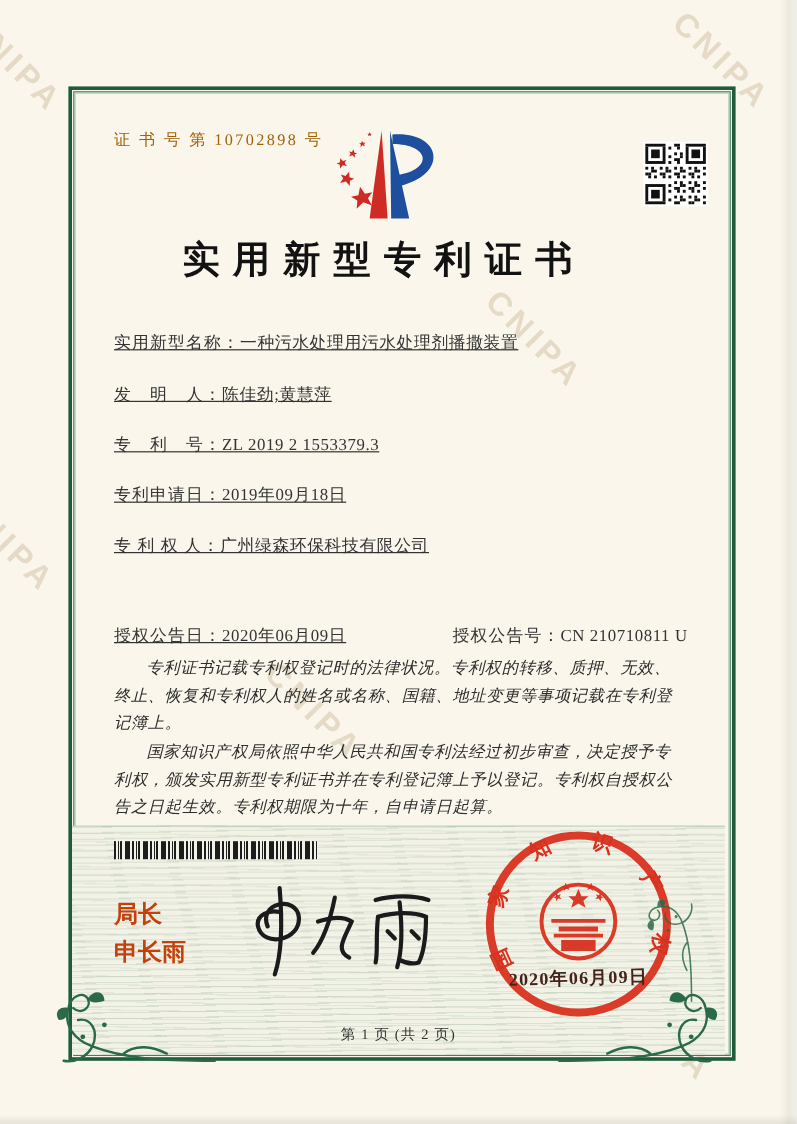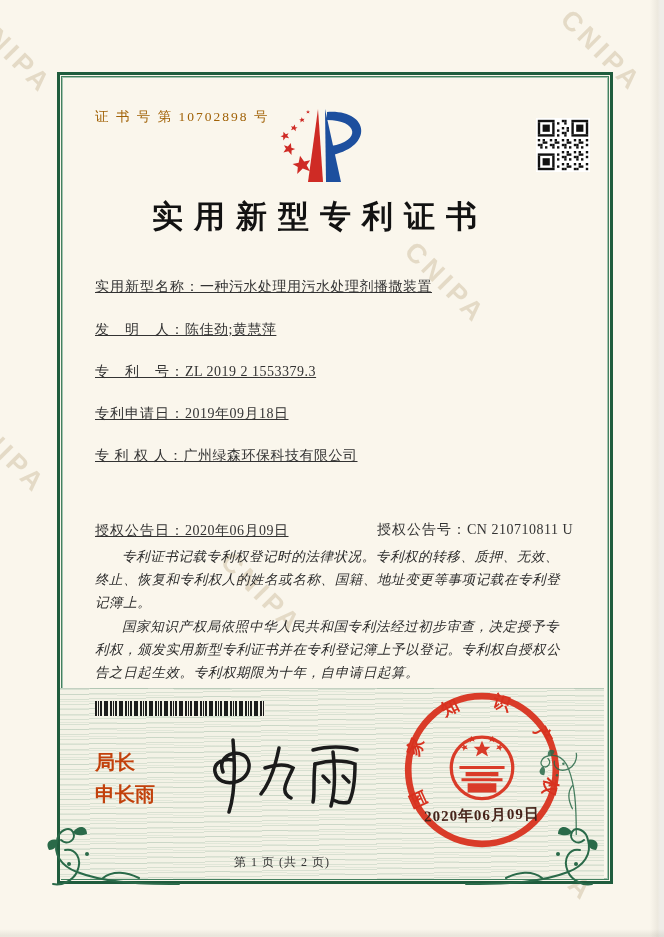--- a/index.html
+++ b/index.html
@@ -44,21 +44,21 @@
   .barcode{position:absolute;left:95px;top:701px;width:170px;height:15px;
     background:
       repeating-linear-gradient(90deg,#1d1d1d 0 2px,rgba(0,0,0,0) 2px 5px),
       repeating-linear-gradient(90deg,#1d1d1d 0 1px,rgba(0,0,0,0) 1px 3px),
       #f3f2e6;}
   .signer{position:absolute;left:95px;top:746px;font-size:20px;font-weight:600;color:#c2410c;line-height:32px;}
   .signature{position:absolute;left:195px;top:733px;width:170px;height:82px;}
   .seal{position:absolute;left:400px;top:688px;width:164px;height:164px;}
   .seal-date{position:absolute;left:402px;top:806px;width:160px;text-align:center;
     font-size:15px;font-weight:bold;letter-spacing:1px;color:#46231a;transform:rotate(-1.5deg);}
-  .pageinfo{position:absolute;left:0;top:854px;width:564px;text-align:center;font-size:12px;letter-spacing:1px;color:#333;}
+  .pageinfo{position:absolute;left:0;top:854px;width:664px;text-align:center;font-size:12px;letter-spacing:1px;color:#333;}
   .flourish{position:absolute;}
   .fl-bl{left:43px;top:820px;width:140px;height:68px;}
   .fl-br{left:462px;top:820px;width:140px;height:68px;transform:scale(-1,1);}
   .fl-brv{left:512px;top:742px;width:90px;height:100px;transform:rotate(-90deg) scale(-1,1);}
   .footnote{position:absolute;left:0;top:887px;width:664px;text-align:center;font-size:12.5px;color:#2f2f2f;}
   .footnote span{background:#ffffff;padding:3px 12px;letter-spacing:2px;}
 </style>
 </head>
 <body>
 

